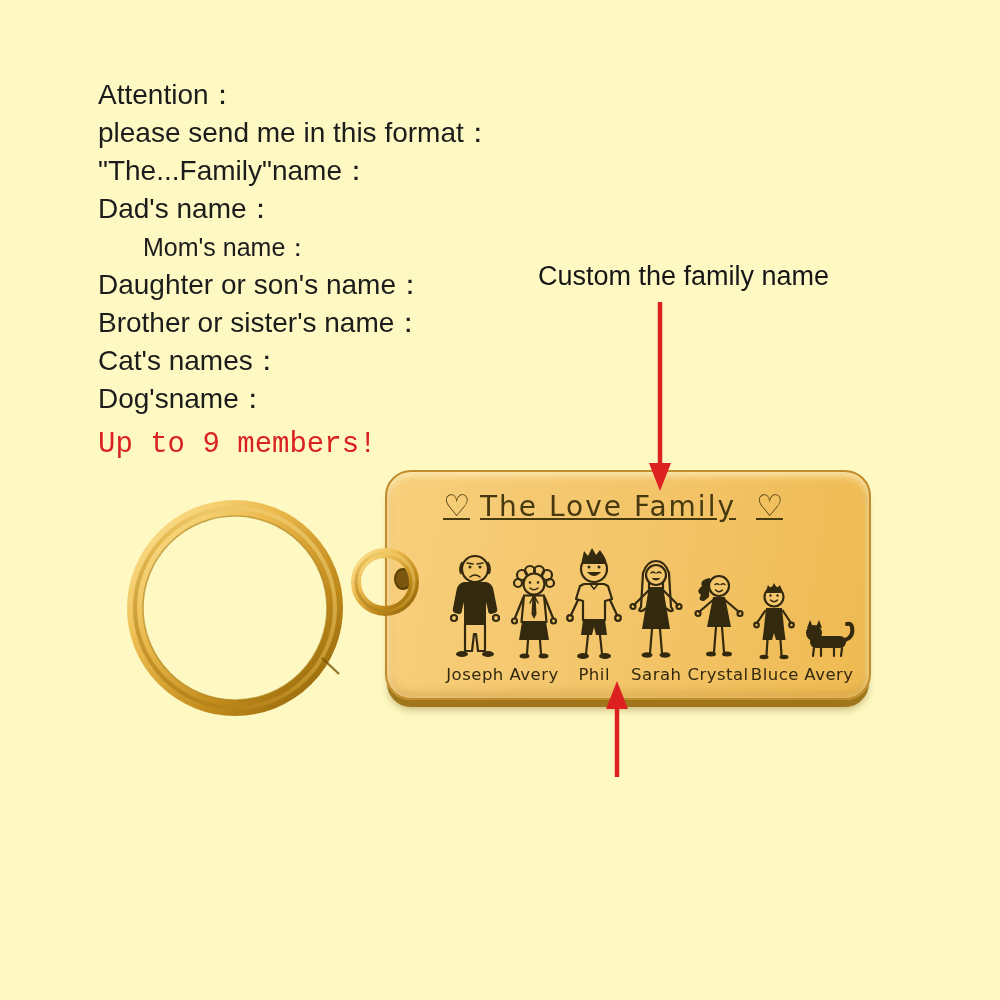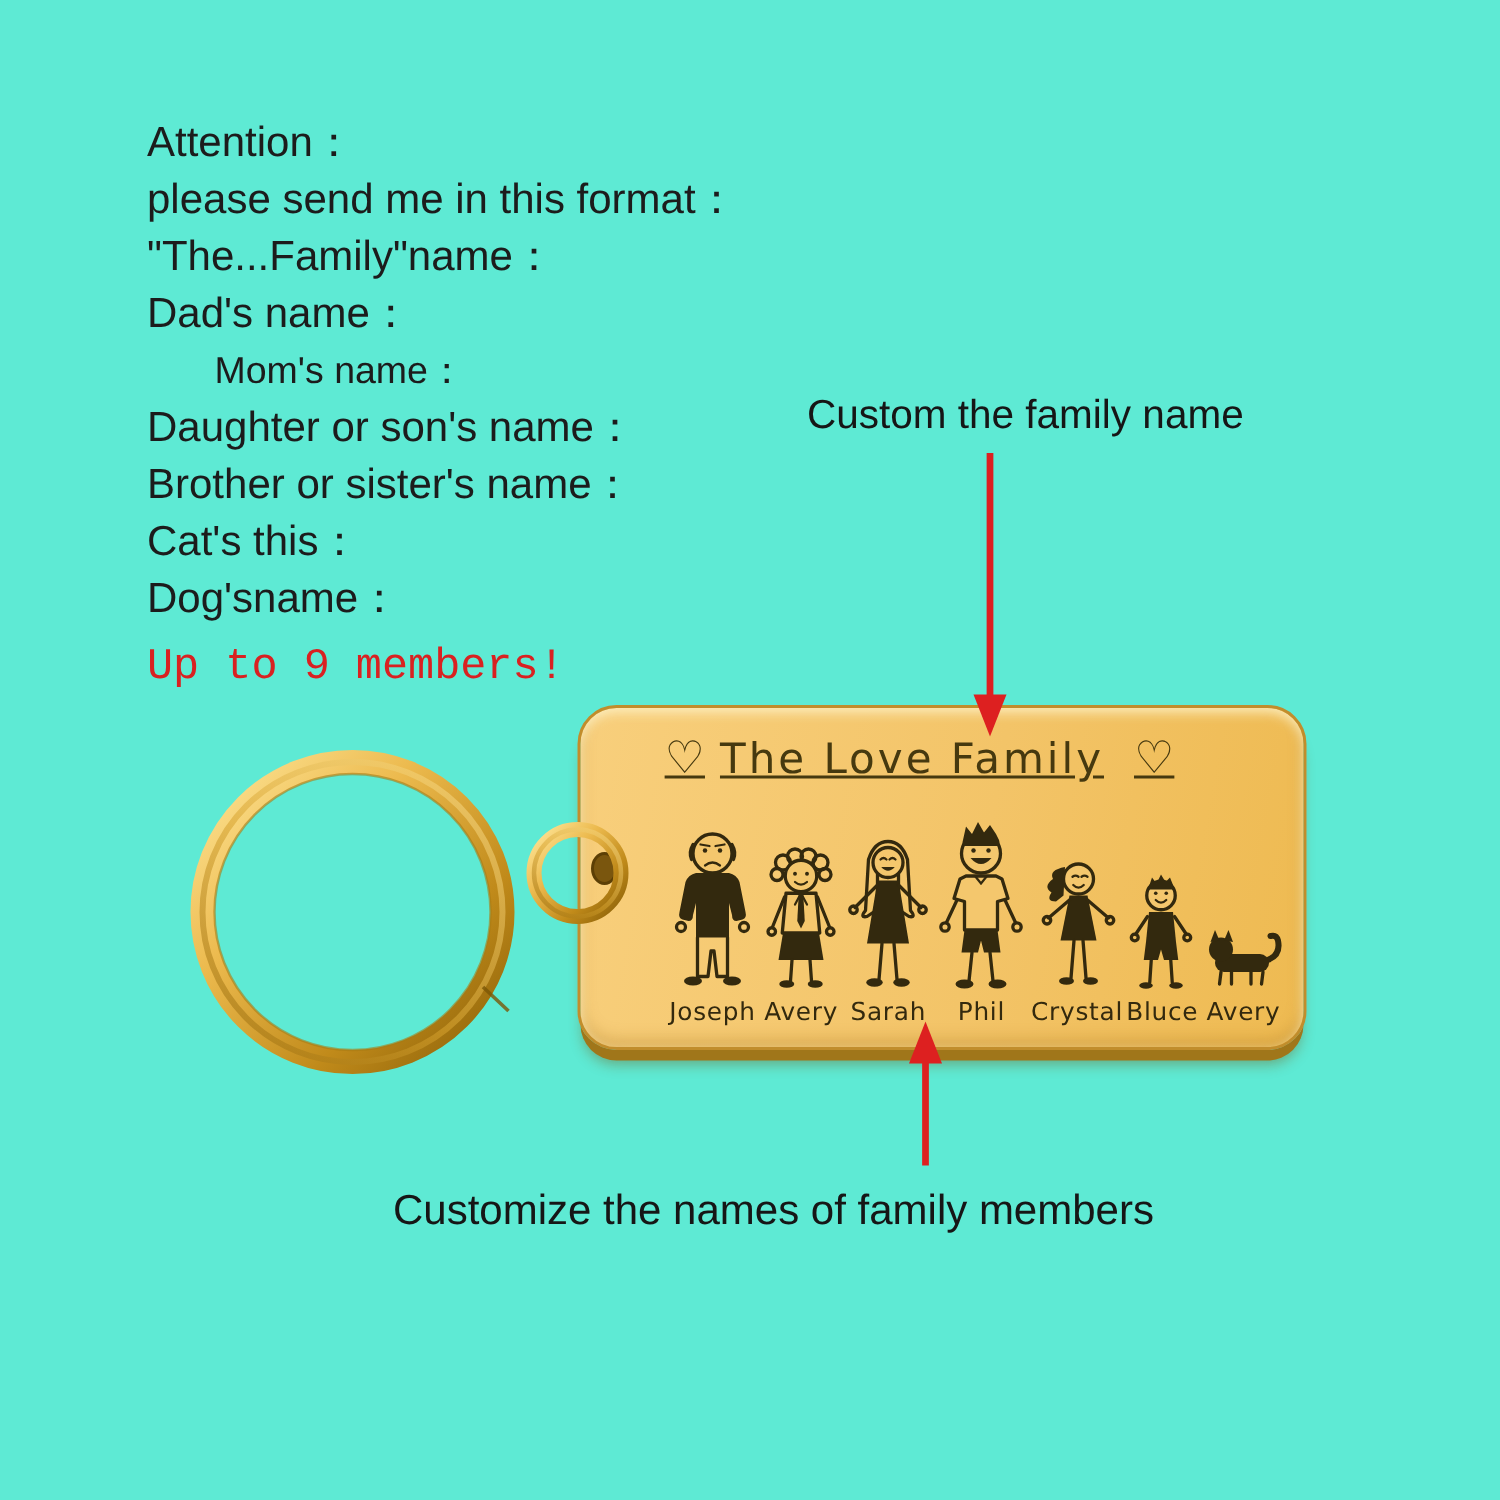--- a/index.html
+++ b/index.html
@@ -1,21 +1,21 @@
 <!DOCTYPE html>
 <html><head>
 <meta charset="utf-8">
 <style>
   html,body{margin:0;padding:0;}
   body{
     width:1000px;height:1000px;background:#ffffff;
     font-family:"Liberation Sans", sans-serif;
     color:#1f1f1f;overflow:hidden;
   }
-  .stage{position:relative;width:1000px;height:1000px;background:#5eead4;}
+  .stage{position:relative;width:1000px;height:1000px;background:#fef9c3;}
 
   
   .instructions{position:absolute;left:98px;top:76px;}
   .ins-line{font-size:28px;line-height:38px;white-space:nowrap;color:#1c1c1c;}
   .ins-line:nth-child(5){font-size:25px;margin-left:45px;}
   .ins-highlight{font-size:29px;line-height:38px;margin-top:8px;color:#d92121;white-space:nowrap;font-family:Liberation Mono, monospace;}
 
   
   .label{position:absolute;white-space:nowrap;color:#161616;}
   .label-top{left:538px;top:261px;font-size:27px;}
@@ -63,27 +63,26 @@
 <div class="stage">
 
   <section class="instructions">
     <div class="ins-line">Attention：</div>
     <div class="ins-line">please send me in this format：</div>
     <div class="ins-line">"The...Family"name：</div>
     <div class="ins-line">Dad's name：</div>
     <div class="ins-line">Mom's name：</div>
     <div class="ins-line">Daughter or son's name：</div>
     <div class="ins-line">Brother or sister's name：</div>
-    <div class="ins-line">Cat's this：</div>
+    <div class="ins-line">Cat's names：</div>
     <div class="ins-line">Dog'sname：</div>
     <div class="ins-highlight">Up to 9 members!</div>
   </section>
 
   <div class="label label-top">Custom the family name</div>
-  <div class="label label-bottom">Customize the names of family members</div>
 
   <div class="plate">
     <div class="plate-title">
       <span class="heart left">♡</span><span>The Love Family</span><span class="heart right">♡</span>
     </div>
 
     <div class="members">
 
       <figure class="member">
         <svg width="60" height="112" viewBox="0 0 60 112">
@@ -125,57 +124,57 @@
             <circle class="s" cx="46.5" cy="57" r="2.5"></circle>
           <path class="f" d="M15,58 L39,58 L42,76 L12,76 Z"></path>
           <path class="s" d="M21,76 L20,90 M33,76 L34,90"></path>
           <ellipse class="f" cx="17.5" cy="92" rx="5" ry="2.5"></ellipse>
             <ellipse class="f" cx="36.5" cy="92" rx="5" ry="2.5"></ellipse>
         </svg>
         <figcaption>Avery</figcaption>
       </figure>
 
       <figure class="member">
-        <svg width="58" height="104" viewBox="0 0 58 104">
-          <path class="h" d="M14,51 Q10,56 15,55 L21,51 Q22,50 22,46 L22,22 Q25,12 29,12 Q33,12 36,22 L36,46 Q36,50 37,51 L43,55 Q48,56 44,51 L42,17 Q38,5 29,5 Q20,5 16,17 Z"></path>
-          <circle class="h" cx="29" cy="19" r="10"></circle>
-          <path class="t" d="M24,17 Q26,15 28,17 M30,17 Q32,15 34,17"></path>
-          <path class="f" d="M24.5,22 Q29,27 33.5,22 Z"></path>
-          <path class="f" d="M22,31 L36,31 L43,73 L15,73 Z"></path>
-          <path class="s" d="M22,34 L7,49 M36,34 L51,49"></path>
-          <circle class="s" cx="6" cy="50.5" r="2.5"></circle>
-            <circle class="s" cx="52" cy="50.5" r="2.5"></circle>
-          <path class="s" d="M25,73 L23,97 M33,73 L35,97"></path>
-          <ellipse class="f" cx="20" cy="99" rx="5.5" ry="2.8"></ellipse>
-            <ellipse class="f" cx="38" cy="99" rx="5.5" ry="2.8"></ellipse>
-        </svg>
-        <figcaption>Sarah</figcaption>
-      </figure>
-
-      <figure class="member">
         <svg width="62" height="116" viewBox="0 0 62 116">
           <circle class="h" cx="31" cy="25" r="13"></circle>
           <path class="f" d="M19,16 L21,7 L25,12 L29,4 L33,11 L37,6 L41,12 L43,16 Q44,19 42,20 L20,20 Q18,19 19,16 Z"></path>
           <circle class="f" cx="26" cy="23" r="1.5"></circle>
             <circle class="f" cx="36" cy="23" r="1.5"></circle>
           <path class="f" d="M24,28 Q31,36 38,28 Z"></path>
           <path class="h" d="M21,40 L41,40 L45,42 L49,55 L42,57 L42,76 L20,76 L20,57 L13,55 L17,42 Z"></path>
           <path class="t" d="M27,40 L31,45 L35,40"></path>
           <path class="s" d="M15,56 L8,71 M47,56 L54,71"></path>
           <circle class="s" cx="7" cy="74" r="2.8"></circle>
             <circle class="s" cx="55" cy="74" r="2.8"></circle>
           <path class="f" d="M20,76 L42,76 L44,91 L33,91 L31,83 L29,91 L18,91 Z"></path>
           <path class="s" d="M25,91 L23,110 M37,91 L39,110"></path>
           <ellipse class="f" cx="20" cy="112" rx="6" ry="3"></ellipse>
             <ellipse class="f" cx="42" cy="112" rx="6" ry="3"></ellipse>
         </svg>
         <figcaption>Phil</figcaption>
       </figure>
 
       <figure class="member">
+        <svg width="58" height="104" viewBox="0 0 58 104">
+          <path class="h" d="M14,51 Q10,56 15,55 L21,51 Q22,50 22,46 L22,22 Q25,12 29,12 Q33,12 36,22 L36,46 Q36,50 37,51 L43,55 Q48,56 44,51 L42,17 Q38,5 29,5 Q20,5 16,17 Z"></path>
+          <circle class="h" cx="29" cy="19" r="10"></circle>
+          <path class="t" d="M24,17 Q26,15 28,17 M30,17 Q32,15 34,17"></path>
+          <path class="f" d="M24.5,22 Q29,27 33.5,22 Z"></path>
+          <path class="f" d="M22,31 L36,31 L43,73 L15,73 Z"></path>
+          <path class="s" d="M22,34 L7,49 M36,34 L51,49"></path>
+          <circle class="s" cx="6" cy="50.5" r="2.5"></circle>
+            <circle class="s" cx="52" cy="50.5" r="2.5"></circle>
+          <path class="s" d="M25,73 L23,97 M33,73 L35,97"></path>
+          <ellipse class="f" cx="20" cy="99" rx="5.5" ry="2.8"></ellipse>
+            <ellipse class="f" cx="38" cy="99" rx="5.5" ry="2.8"></ellipse>
+        </svg>
+        <figcaption>Sarah</figcaption>
+      </figure>
+
+      <figure class="member">
         <svg width="52" height="90" viewBox="0 0 52 90">
           <path class="f" d="M18,8 Q7,10 10,16 Q3,21 9,25 Q5,31 12,31 L17,27 Z"></path>
           <circle class="h" cx="27" cy="16" r="10"></circle>
           <path class="t" d="M23,14.5 Q25,13 27,14.5 M29,14.5 Q31,13 33,14.5"></path>
           <path class="t" d="M23.5,20 Q27,23.5 30.5,20"></path>
           <path class="f" d="M21,27 L33,27 L39,57 L15,57 Z"></path>
           <path class="s" d="M21,30 L7,42 M33,30 L47,42"></path>
           <circle class="s" cx="6" cy="43.5" r="2.5"></circle>
             <circle class="s" cx="48" cy="43.5" r="2.5"></circle>
           <path class="s" d="M24,57 L22,82 M30,57 L32,82"></path>

